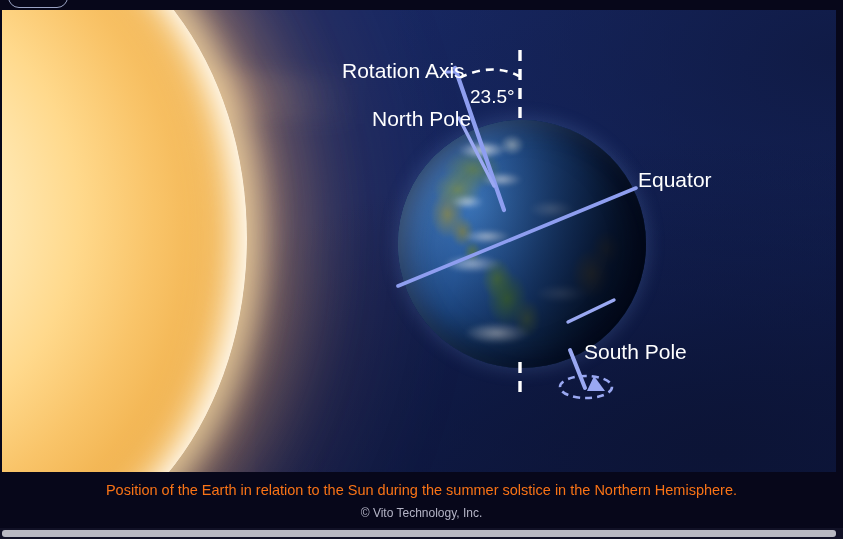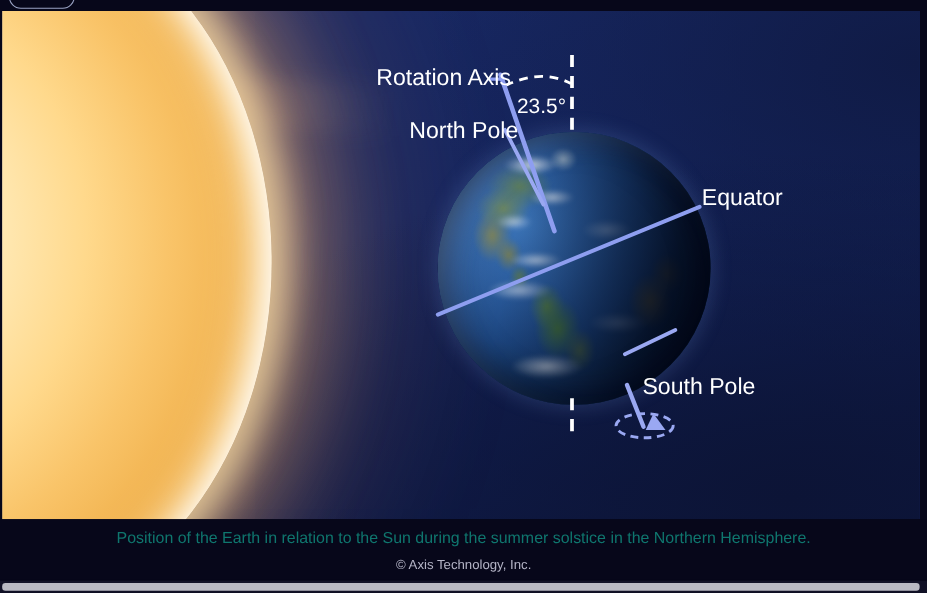--- a/index.html
+++ b/index.html
@@ -242,21 +242,21 @@
     position: absolute;
     left: 0;
     top: 472px;
     width: 843px;
     height: 55px;
     background: #07071a;
     text-align: center;
   }
   .caption-main {
     margin-top: 10px;
-    color: #0f766e;
+    color: #f97316;
     font-size: 14.5px;
     font-family: "Liberation Sans", sans-serif;
   }
   .caption-credit {
     margin-top: 8px;
     color: #b4b4c6;
     font-size: 12px;
     font-family: "Liberation Sans", sans-serif;
   }
 
@@ -336,20 +336,20 @@
       <text class="lbl" x="370" y="110" text-anchor="start" dominant-baseline="middle">North Pole</text>
 
       <text class="lbl" x="636" y="171" text-anchor="start" dominant-baseline="middle">Equator</text>
 
       <text class="lbl" x="582" y="343" text-anchor="start" dominant-baseline="middle">South Pole</text>
     </svg>
   </div>
 
   <div class="caption-area">
     <div class="caption-main">Position of the Earth in relation to the Sun during the summer solstice in the Northern Hemisphere.</div>
-    <div class="caption-credit">© Axis Technology, Inc.</div>
+    <div class="caption-credit">© Vito Technology, Inc.</div>
   </div>
 
   <div class="scrollbar-track">
     <div class="scrollbar-thumb"></div>
   </div>
 
 </div>
 
 </body></html>

